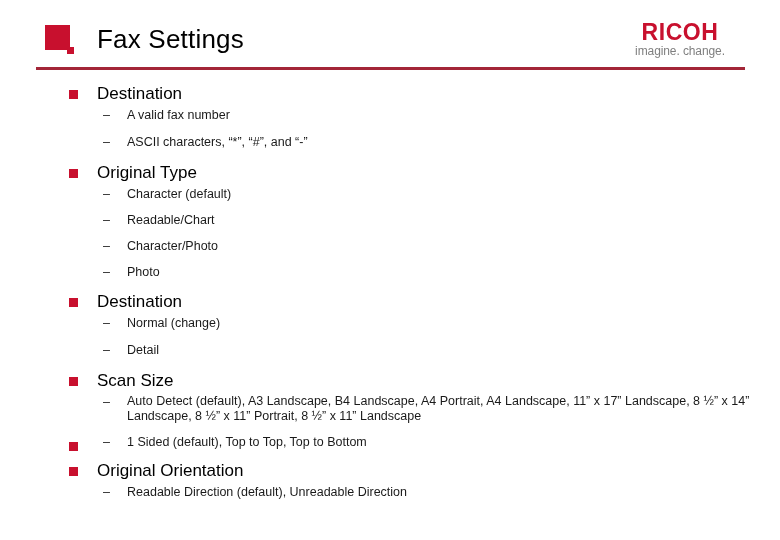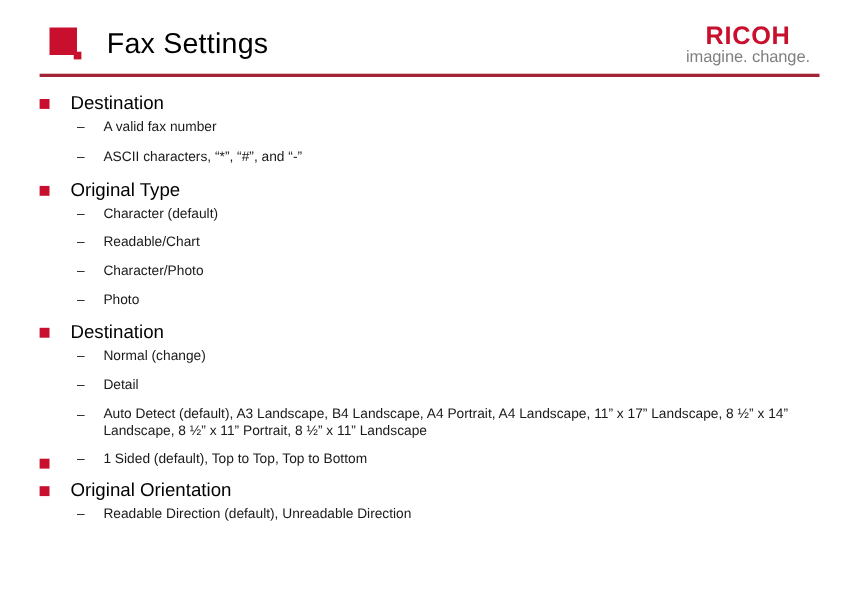--- a/index.html
+++ b/index.html
@@ -72,21 +72,21 @@
   }
   .ricoh-wordmark {
     font-size: 23px;
     font-weight: bold;
     color: #C8102E;
     letter-spacing: 0.6px;
     line-height: 24px;
     white-space: nowrap;
   }
   .ricoh-tagline {
-    font-size: 15px;
+    font-size: 12px;
     font-weight: 400;
     color: #7f7f7f;
     letter-spacing: -0.1px;
     line-height: 15px;
     white-space: nowrap;
   }
 
   .title-rule {
     position: absolute;
     left: 36px;
@@ -98,21 +98,21 @@
 
   
   .content {
     position: absolute;
     left: 0;
     top: 76px;
     width: 780px;
   }
   .section {
     position: relative;
-    padding-left: 36px;
+    padding-left: 69px;
   }
   .section-head {
     position: relative;
     display: block;
     padding-left: 28px;
     font-size: 17px;
     color: #000000;
     line-height: 24px;
     margin-top: 6px;
     margin-bottom: 1px;
@@ -239,20 +239,24 @@
           <span class="sub-text">Normal (change)</span>
         </li>
         <li class="sub-item">
           <span class="dash">–</span>
           <span class="sub-text">Detail</span>
         </li>
       </ul>
     </div>
 
     <div class="section sec-scan-size">
+      <div class="section-head">
+        <span class="sq-bullet"></span>
+        <span>Scan Size</span>
+      </div>
       <ul class="sub-list">
         <li class="sub-item">
           <span class="dash">–</span>
           <span class="sub-text">Auto Detect (default), A3 Landscape, B4 Landscape, A4 Portrait, A4 Landscape, 11” x 17” Landscape, 8 ½” x 14” Landscape, 8 ½” x 11” Portrait, 8 ½” x 11” Landscape</span>
         </li>
       </ul>
     </div>
 
     <div class="section sec-original-sides">
       <div class="section-head">

